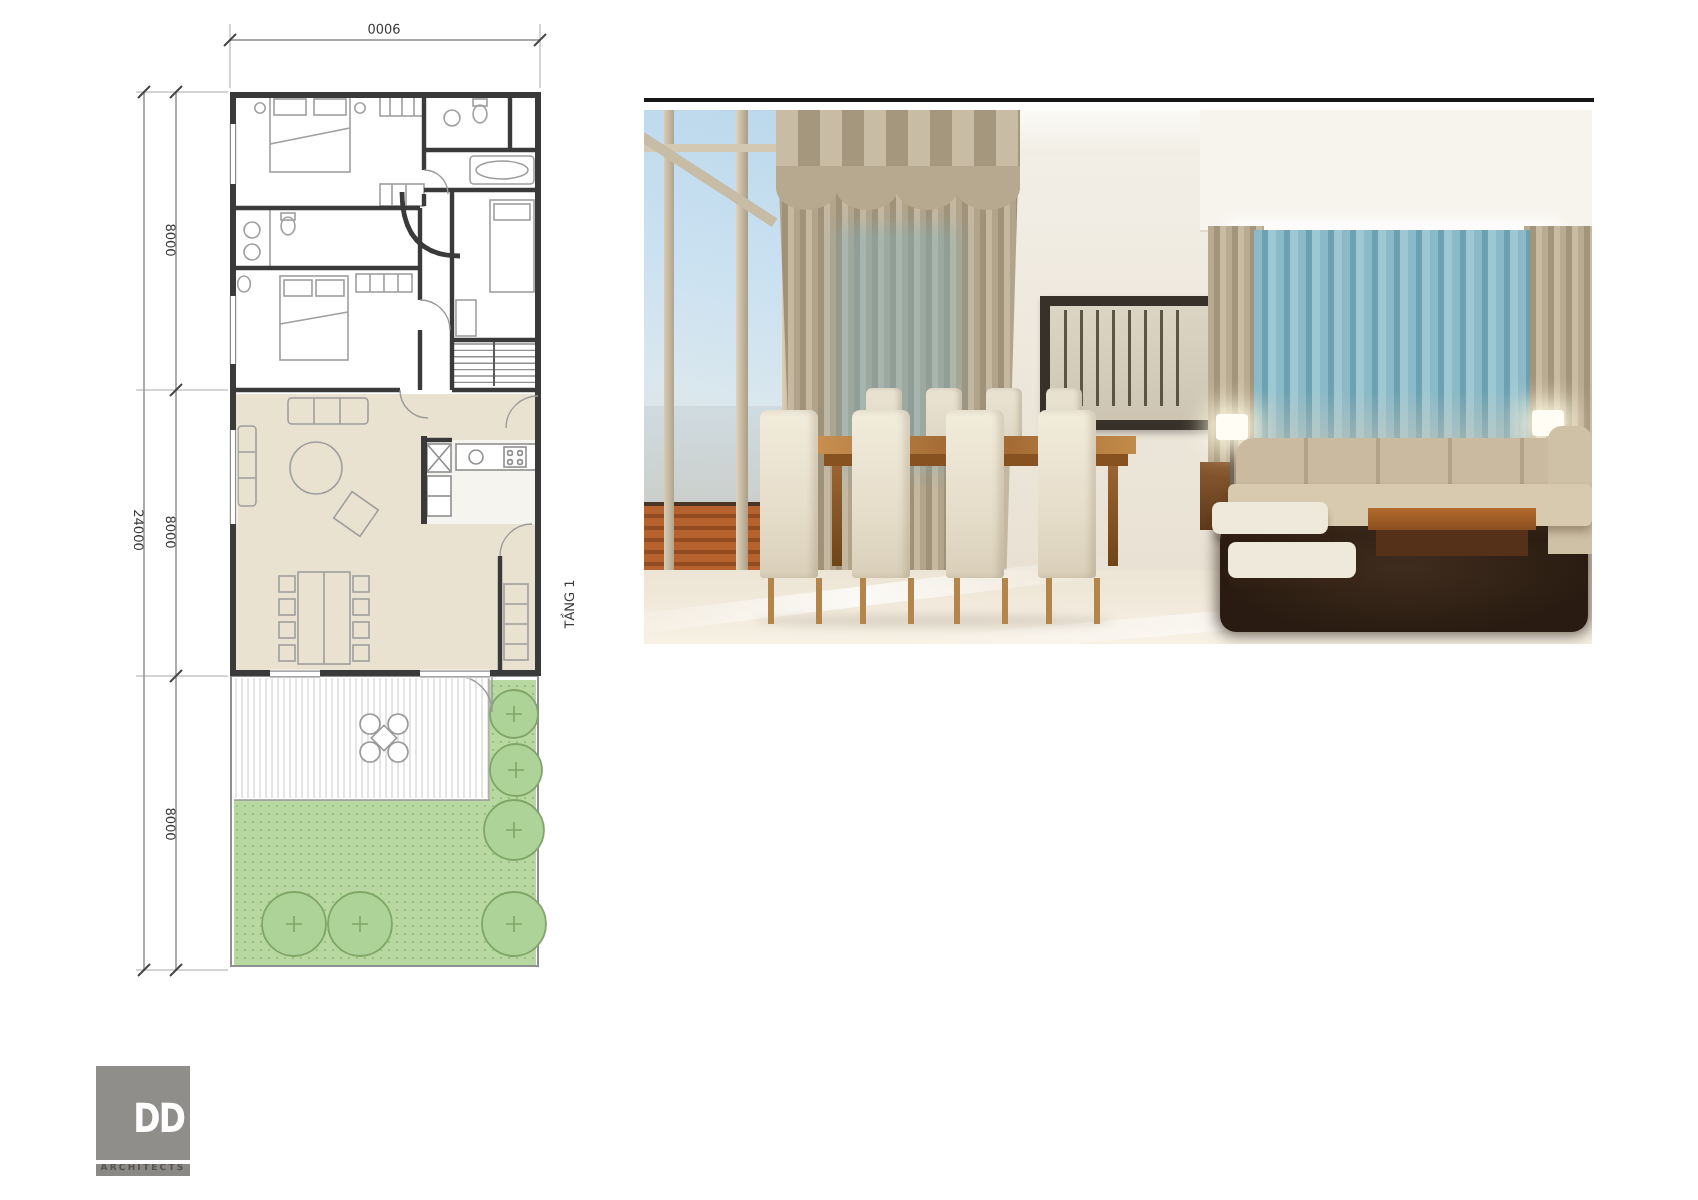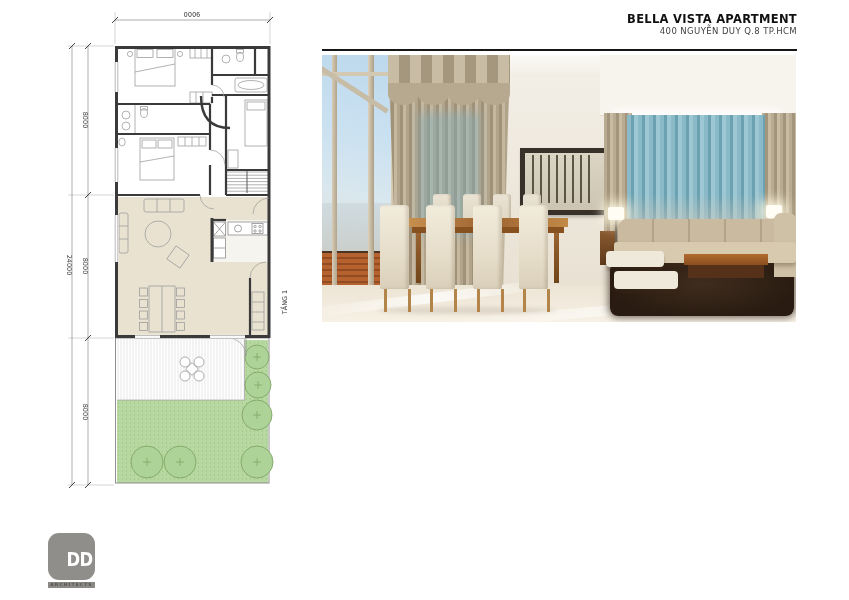--- a/index.html
+++ b/index.html
@@ -51,33 +51,29 @@
   .ph-ottoman{background:#efe9db;border-radius:4px;box-shadow:0 4px 3px rgba(60,40,25,.3);}
   
   .chair-far{top:139px;width:18px;height:32px;background:linear-gradient(180deg,#eae3d3,#ddd4c0);border-radius:3px 3px 0 0;box-shadow:inset -2px 0 2px rgba(120,100,70,.25);}
   .d-tabletop{left:86px;top:163px;width:160px;height:9px;background:linear-gradient(90deg,#c79050,#9d6330,#c28a48);}
   .d-apron{left:90px;top:172px;width:152px;height:6px;background:#87521f;}
   .d-leg{top:178px;width:5px;height:50px;background:linear-gradient(#9a6432,#6f4518);}
   .chair-near{top:150px;width:29px;height:84px;background:linear-gradient(180deg,#f2ecdc 0%,#e5dcc8 65%,#d9cfb9 100%);border-radius:4px 4px 2px 2px;box-shadow:inset -3px 0 3px rgba(110,90,60,.2);}
   .chair-legs{top:234px;width:21px;height:23px;border-left:3px solid #b4854b;border-right:3px solid #b4854b;}
   .d-shadow{top:252px;height:7px;background:rgba(60,45,25,.12);border-radius:50%;filter:blur(2px);}
   
-  .logo-sq{position:absolute;left:48px;top:533px;width:47px;height:47px;background:#908e8a;border-radius:11px;}
+  .logo-sq{position:absolute;left:48px;top:533px;width:47px;height:47px;background:#908e8a;}
   .logo-dd{position:absolute;right:3px;top:14px;color:#fff;font-size:20px;font-weight:bold;letter-spacing:-1px;transform:scaleX(.82);transform-origin:right;}
   .logo-bar{position:absolute;left:48px;top:582px;width:47px;height:6px;background:#8b8985;color:#56544f;font-size:4.5px;letter-spacing:1.1px;text-align:center;line-height:6px;font-weight:bold;overflow:hidden;}
 </style>
 </head>
 <body>
 
 <div class="sheet">
 
-  <div class="hdr">
-    <div class="t1">BELLA VISTA APARTMENT</div>
-    <div class="t2">400 NGUYỄN DUY  Q.8 TP.HCM</div>
-  </div>
   <div class="rule"></div>
 
   <svg class="plan" viewBox="0 0 270 520">
 
     <g stroke="#aaaaaa" stroke-width="0.5">
       <line x1="75" y1="12" x2="75" y2="44"></line>
         <line x1="230" y1="12" x2="230" y2="44"></line>
       <line x1="28" y1="46" x2="74" y2="46"></line>
         <line x1="28" y1="195" x2="74" y2="195"></line>
       <line x1="28" y1="338" x2="74" y2="338"></line>

